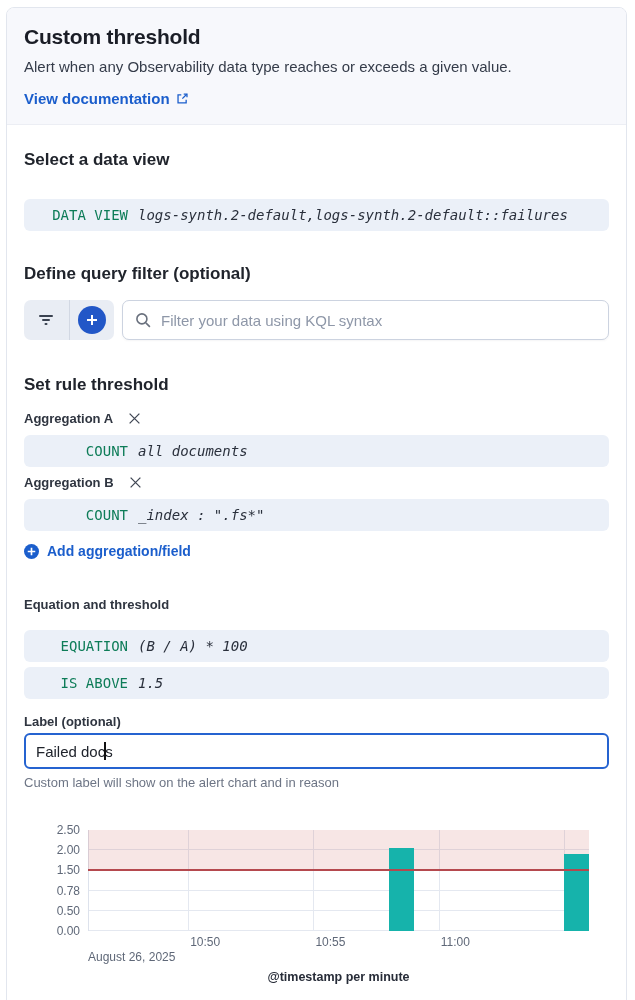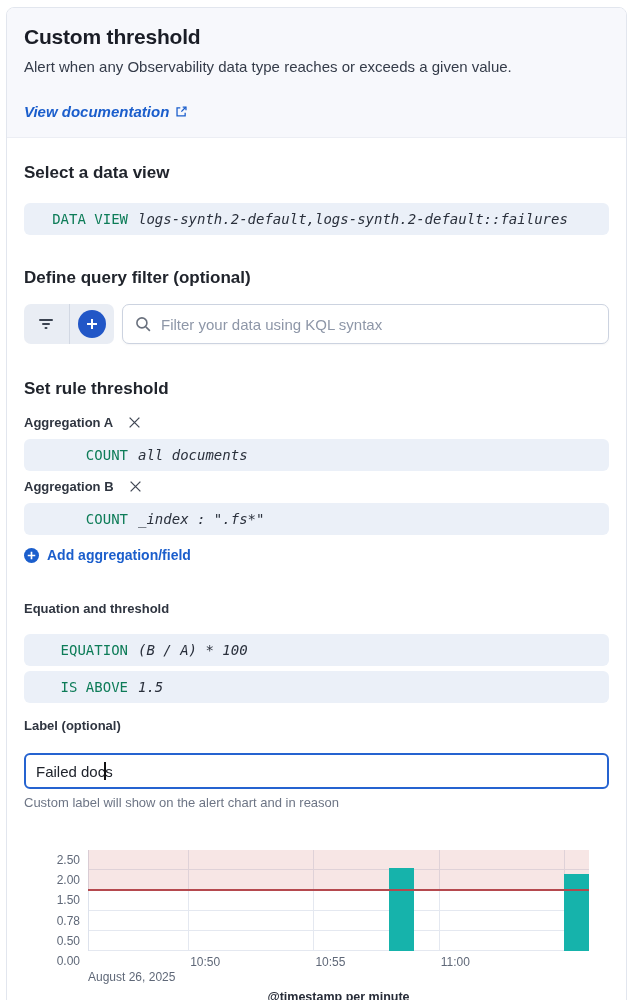--- a/index.html
+++ b/index.html
@@ -7,22 +7,22 @@
     font-family: "Liberation Sans", sans-serif; color: #353c4a; }
   .card {
     position: absolute; left: 6px; top: 7px; width: 621px; height: 1020px;
     border: 1px solid #e2e6ee; border-radius: 8px; background: #fff; overflow: hidden;
   }
   .card-header {
     background: #f7f8fc; padding: 17px 17px 16px; border-bottom: 1px solid #eceef4;
   }
   .card-header h1 { font-size: 21px; font-weight: bold; color: #1a1d26; letter-spacing: -0.2px; }
   .card-header p { font-size: 15px; margin-top: 9px; color: #353c4a; }
-  .doc-link { display: inline-flex; align-items: center; gap: 6px; margin-top: 28px;
-    font-size: 15px; font-weight: bold; color: #1b5ecc; text-decoration: none; cursor: pointer; font-style: italic; }
+  .doc-link { display: inline-flex; align-items: center; gap: 6px; margin-top: 15px;
+    font-size: 15px; font-weight: bold; color: #1b5ecc; text-decoration: none; cursor: pointer; }
   .doc-link svg { stroke: #1b5ecc; }
   .card-body { padding: 25px 17px 0; }
   h2.section { font-size: 17px; font-weight: bold; color: #20242c; }
   .code-block {
     background: #ebf0f8; border-radius: 6px; padding: 6px 12px;
     font-family: "DejaVu Sans Mono", monospace; font-size: 14px; line-height: 20px;
   }
   .code-line { display: flex; }
   .kw { flex: 0 0 auto; min-width: 92px; text-align: right; color: #0d7c58; white-space: pre; }
   .val { flex: 1; color: #2a303c; margin-left: 10px; word-break: break-all; font-style: italic; }
@@ -46,35 +46,35 @@
   
   .agg-label-row { display: flex; align-items: center; gap: 15px; margin: 0 0 9px; }
   .agg-label-row .lbl { font-size: 13px; font-weight: bold; color: #2f3540; }
   .x-icon { cursor: pointer; display: flex; }
   .add-row { display: flex; align-items: center; gap: 8px; margin-top: 12px; cursor: pointer; }
   .add-plus { width: 15px; height: 15px; border-radius: 50%; background: #1b5ecc; color: #fff;
     display: flex; align-items: center; justify-content: center; font-size: 12px; line-height: 1; }
   .add-row span.txt { font-size: 14px; font-weight: 600; color: #1b5ecc; }
   .small-label { font-size: 13px; font-weight: bold; color: #2f3540; }
   
-  .text-input-wrap { position: relative; margin-top: 20px; }
+  .text-input-wrap { position: relative; margin-top: 4px; }
   .text-input { width: 100%; height: 36px; border: 2px solid #2563d0; border-radius: 6px;
     font-size: 15px; font-family: inherit; color: #20242c; padding: 0 10px; outline: none; background: #fff; }
   .caret { position: absolute; left: 80px; top: 9px; width: 1.5px; height: 18px; background: #111; }
   .help-text { font-size: 13px; color: #6d7585; margin-top: 6px; }
   
   .chart { position: relative; margin-top: 34px; height: 156px; }
   .plot { position: absolute; left: 64px; top: 6px; width: 501px; height: 101px; overflow: hidden; }
   .hgrid { position: absolute; left: 0; right: 0; height: 1px; background: #e4e8f0; }
   .vgrid { position: absolute; top: 0; bottom: 0; width: 1px; background: #e4e8f0; }
   .axis-left { position: absolute; top: 0; bottom: 0; left: 0; width: 1px; background: #dde2ec; }
   .threshold-region { position: absolute; left: 0; right: 0; top: 0; }
   .bar { position: absolute; bottom: 0; }
   .threshold-line { position: absolute; left: 0; right: 0; height: 2px; z-index: 5; }
-  .ylabels { position: absolute; left: 0; top: 16px; width: 56px; height: 101px; }
+  .ylabels { position: absolute; left: 0; top: 6px; width: 56px; height: 101px; }
   .ylabels span { position: absolute; right: 0; font-size: 12px; color: #5f6878; }
   .xlabels { position: absolute; left: 64px; top: 111px; width: 501px; height: 15px; }
   .xlabels span { position: absolute; font-size: 12px; color: #5f6878; }
   .date-label { position: absolute; left: 64px; top: 126px; font-size: 12px; color: #5f6878; }
   .axis-title { position: absolute; left: 64px; width: 501px; top: 146px; text-align: center;
     font-size: 12.5px; font-weight: bold; color: #272c38; }
   .for-last { margin-top: 20px; margin-bottom: 20px; }
 </style>
 </head>
 <body>
@@ -92,21 +92,21 @@
             <path d="M9.5 2.5h4v4"></path>
             <path d="M13.2 2.8 7.8 8.2"></path>
         </svg>
       </span>
     </a>
   </div>
 
   <div class="card-body">
 
     <h2 class="section">Select a data view</h2>
-    <div class="code-block" style="margin-top:20px">
+    <div class="code-block" style="margin-top:29px">
       <div class="code-line">
         <span class="kw">DATA VIEW</span>
         <span class="val">logs-synth.2-default,logs-synth.2-default::failures</span>
       </div>
     </div>
 
     <h2 class="section" style="margin-top:33px">Define query filter (optional)</h2>
     <div class="filter-row">
       <div class="filter-group">
         <div class="filter-cell">

